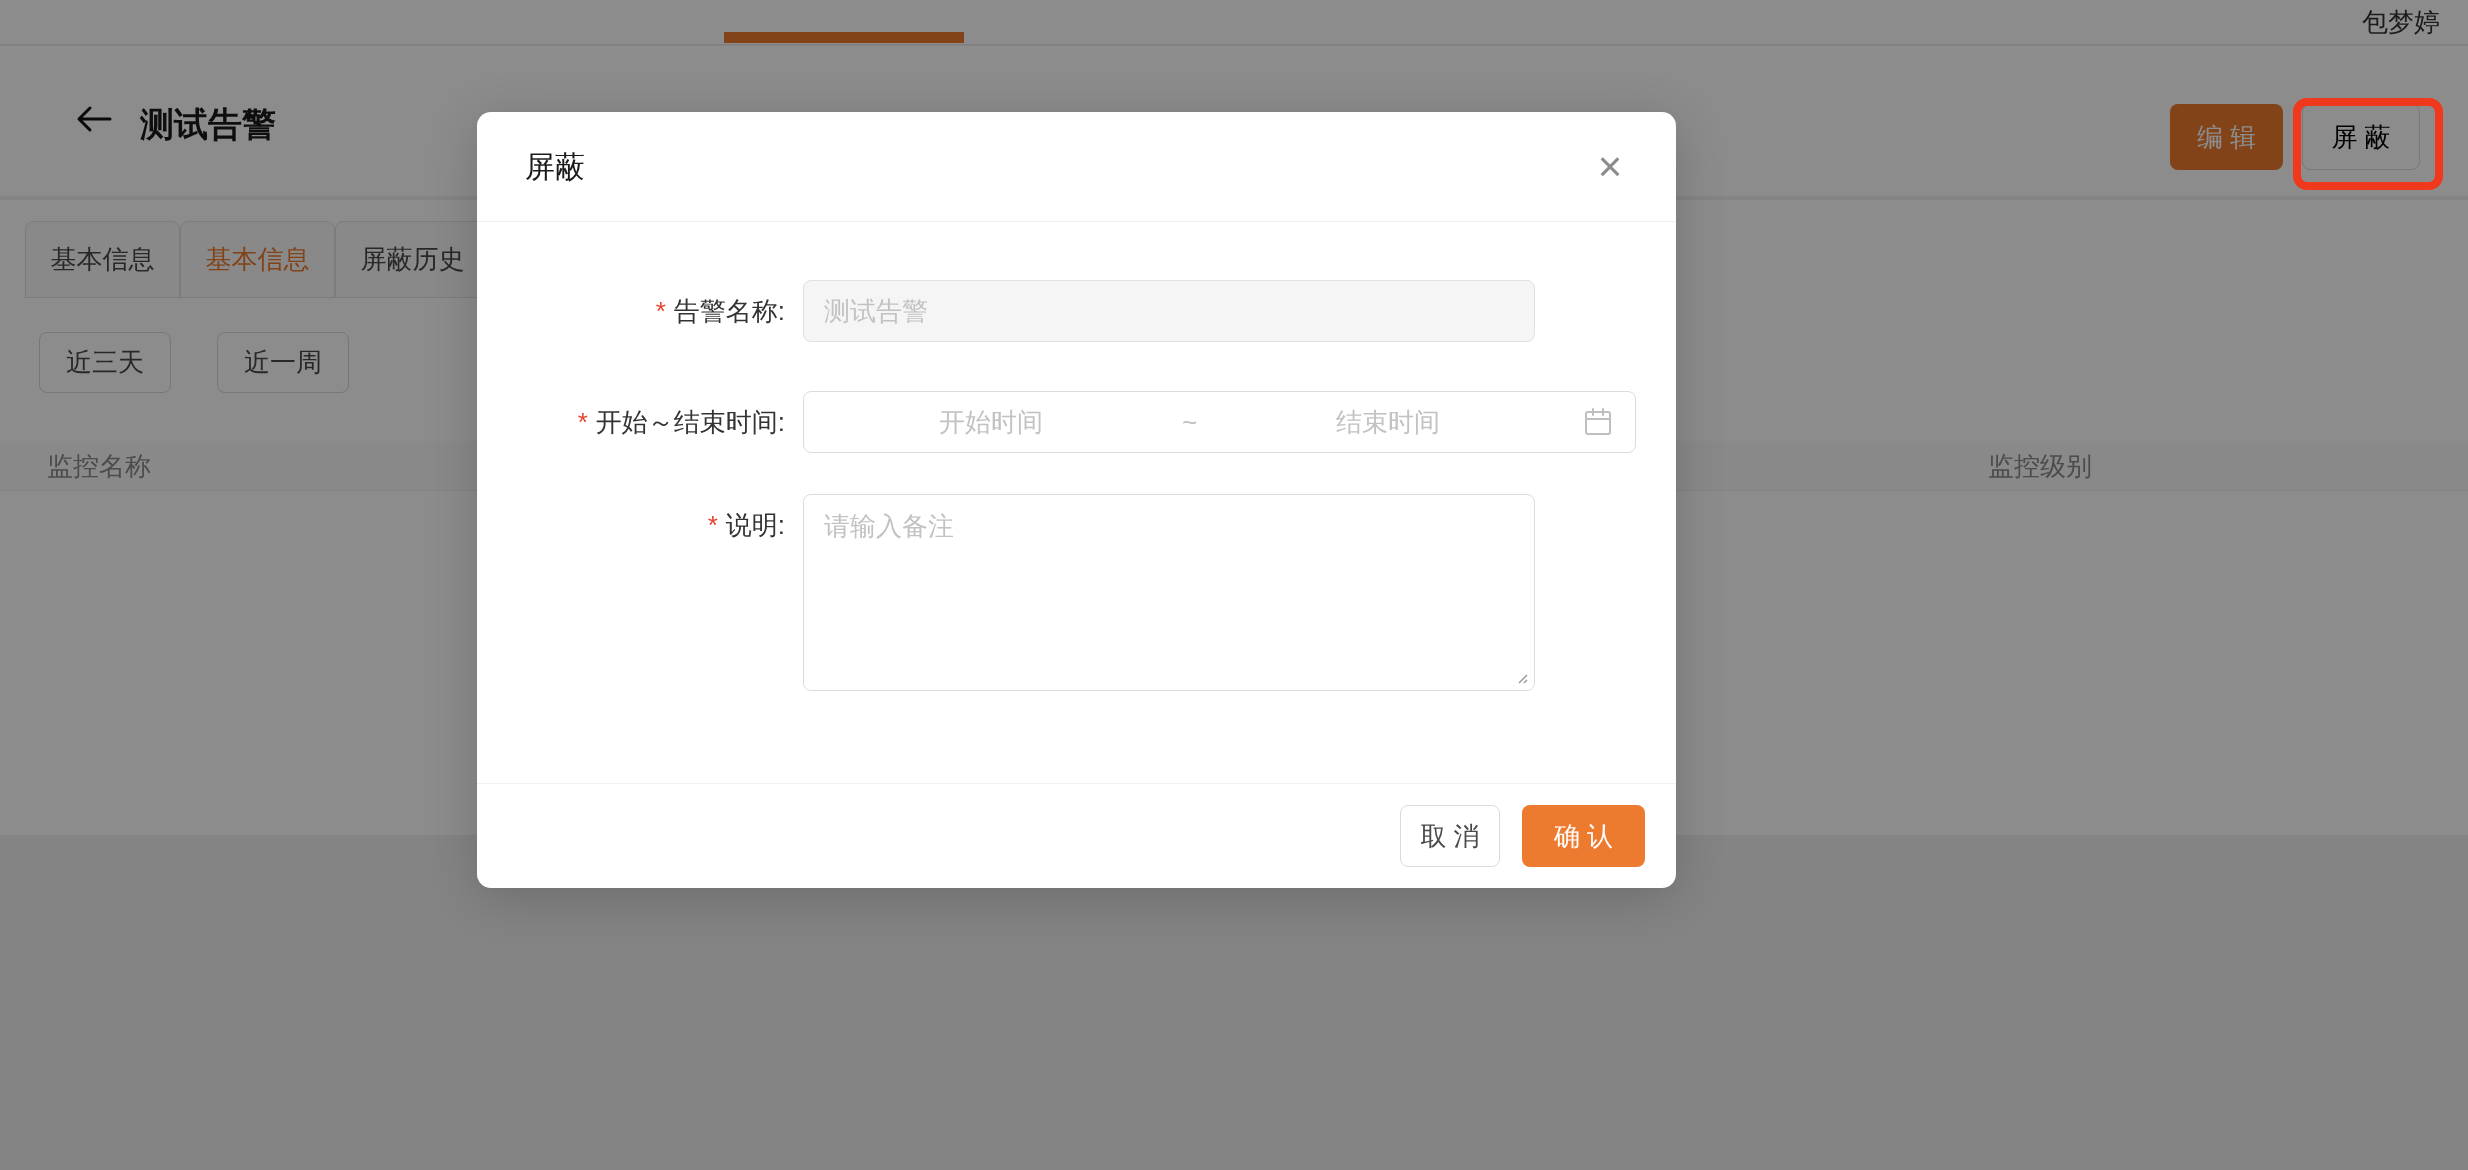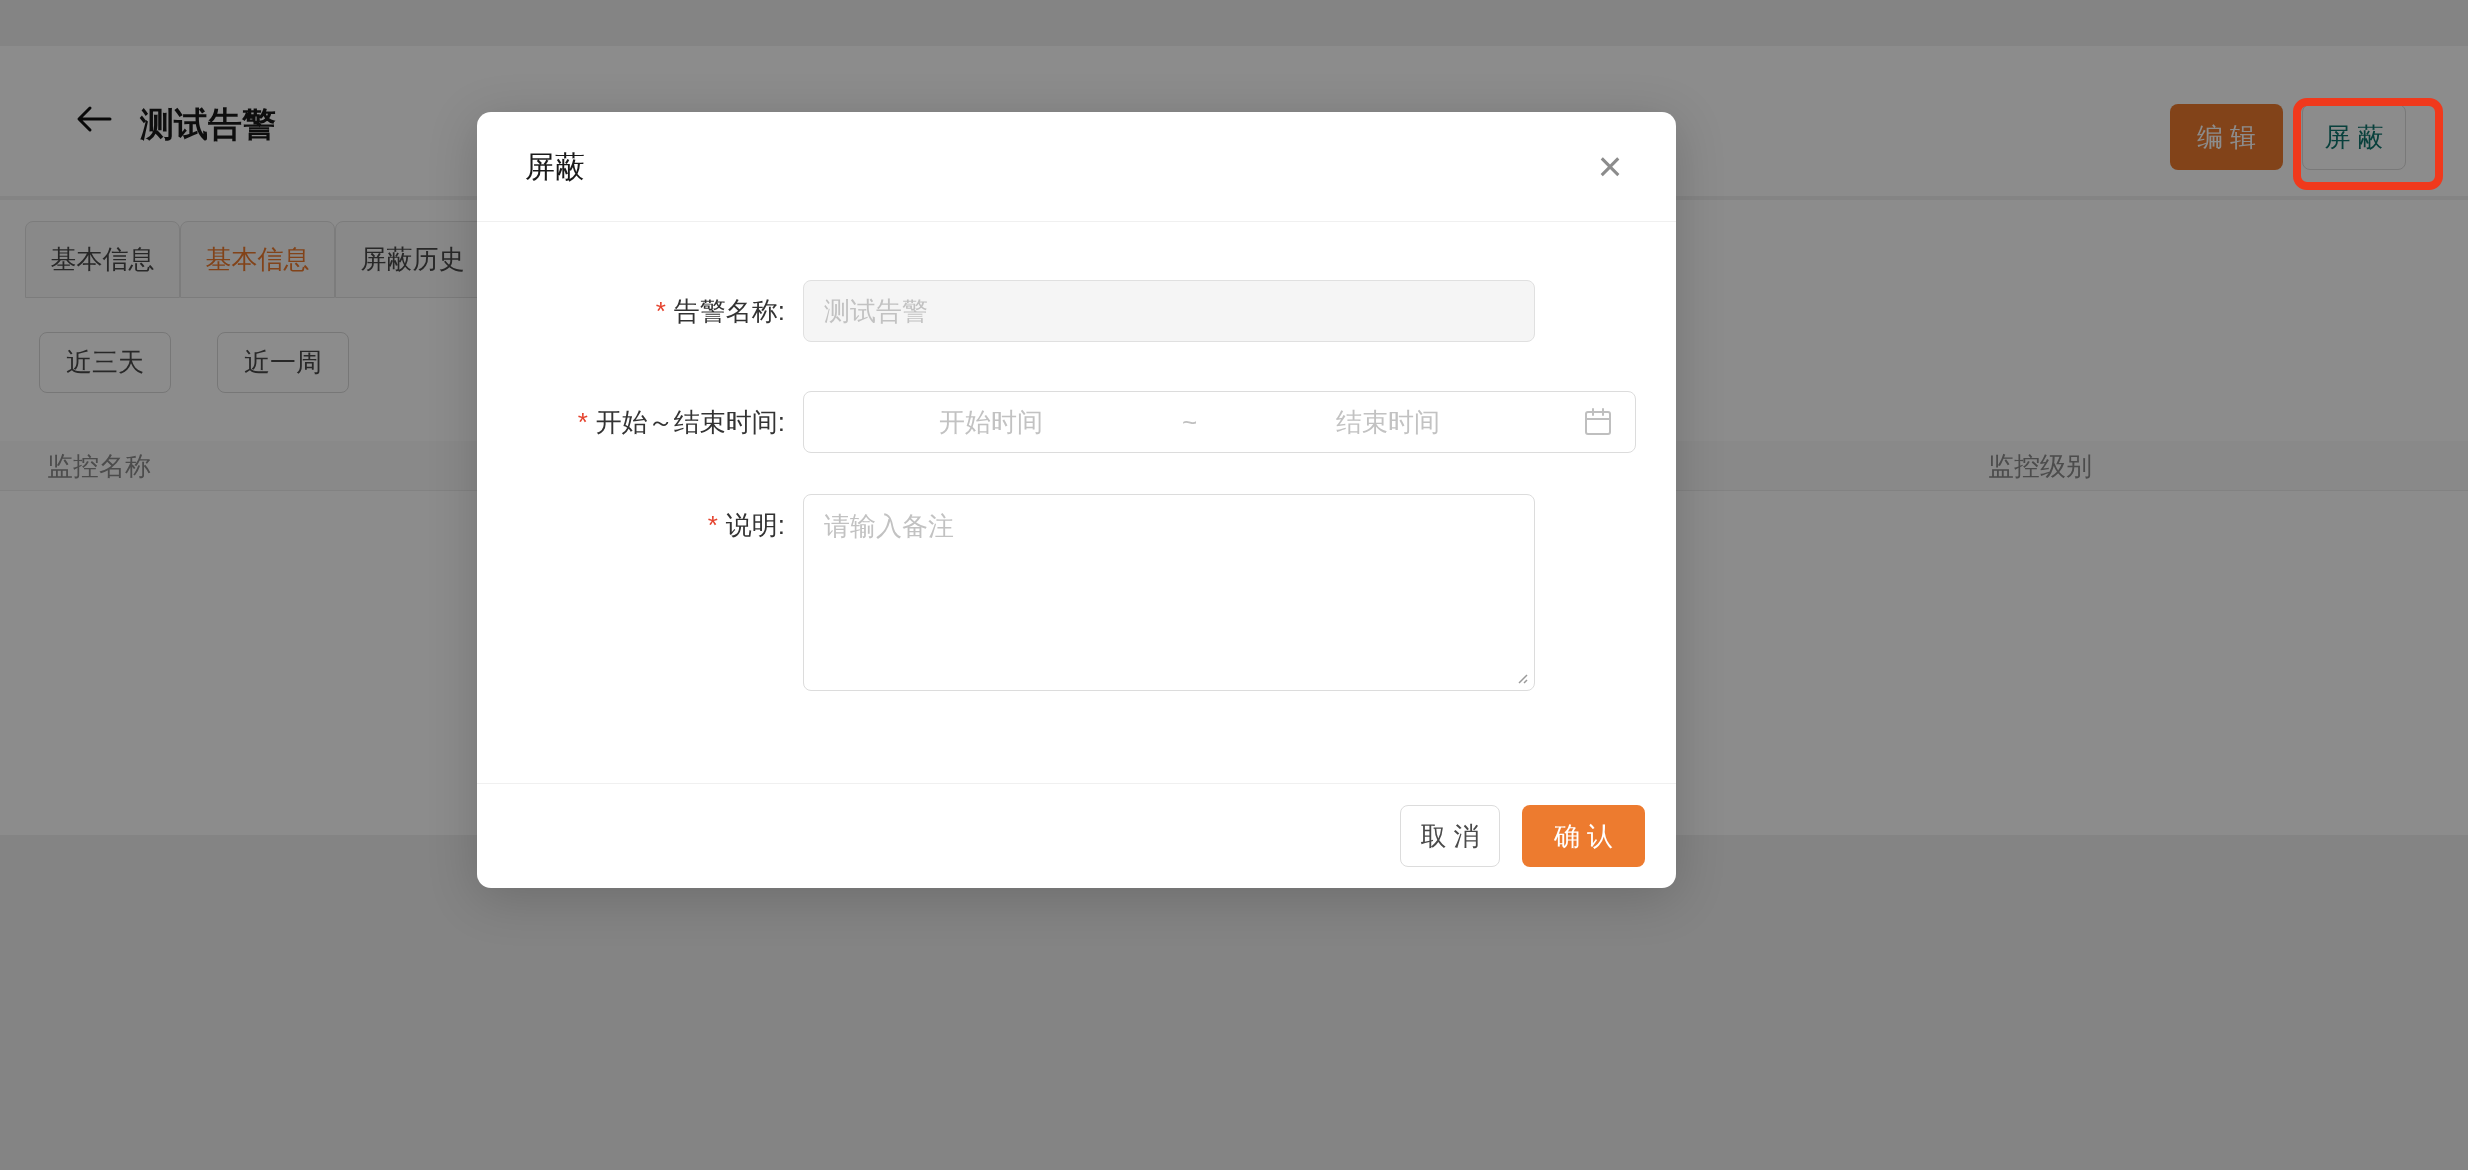--- a/index.html
+++ b/index.html
@@ -17,22 +17,22 @@
   .page-header { position:absolute; left:0; top:46px; width:2468px; height:150px;
     background:#ffffff; }
   .back-btn { position:absolute; left:72px; top:55px; width:44px; height:40px;
     cursor:pointer; display:flex; align-items:center; justify-content:center; }
   .page-title { position:absolute; left:140px; top:56px; font-size:34px;
     font-weight:700; color:#1a1a1a; }
   .btn { display:flex; align-items:center; justify-content:center;
     font-size:26px; border-radius:8px; cursor:pointer; white-space:pre; }
   .edit-btn { position:absolute; left:2170px; top:58px; width:113px; height:66px;
     color:#fff; border:none; }
-  .shield-btn { position:absolute; left:2302px; top:58px; width:104px; height:66px;
-    background:#fff; border:1px solid #dcdcdc; color:#0f766e; }
+  .shield-btn { position:absolute; left:2302px; top:58px; width:118px; height:66px;
+    background:#fff; border:1px solid #dcdcdc; color:#000000; }
 
   .main-card { position:absolute; left:0; top:200px; width:2468px; height:635px;
     background:#ffffff; }
   .tabs { position:absolute; left:25px; top:21px; display:flex; gap:0; }
   .tab { width:155px; height:77px; display:flex; align-items:center; justify-content:center;
     font-size:26px; color:#4a4a4a; background:#fafafa; border:1px solid #e2e2e2;
     border-radius:8px 8px 0 0; cursor:pointer; }
   .filters { position:absolute; left:39px; top:132px; display:flex; gap:46px; }
   .filter-btn { min-width:127px; height:61px; padding:0 26px; background:#ffffff;
     border:1px solid #d9d9d9; border-radius:8px; display:flex; align-items:center;
@@ -89,20 +89,24 @@
     justify-content:flex-end; padding-right:31px; border-radius:0 0 14px 14px; }
   .cancel-btn { width:100px; height:62px; background:#fff; border:1px solid #dcdcdc;
     color:#4a4a4a; margin-right:22px; }
   .confirm-btn { width:123px; height:62px; color:#fff; border:none; }
 </style>
 </head>
 <body>
 
 <div class="stage">
 
+  <div class="topbar">
+    <div class="nav-indicator" style="background:#ED7B2F;"></div>
+    <div class="username">包梦婷</div>
+  </div>
 
   <div class="page-header">
     <div class="back-btn">
       <span>
         <svg width="40" height="34" viewBox="0 0 40 34">
           <path d="M36 17 H6 M16 6 L5 17 L16 28" stroke="#111" stroke-width="3" fill="none" stroke-linecap="round" stroke-linejoin="round"></path>
         </svg>
       </span>
     </div>
     <div class="page-title">测试告警</div>

